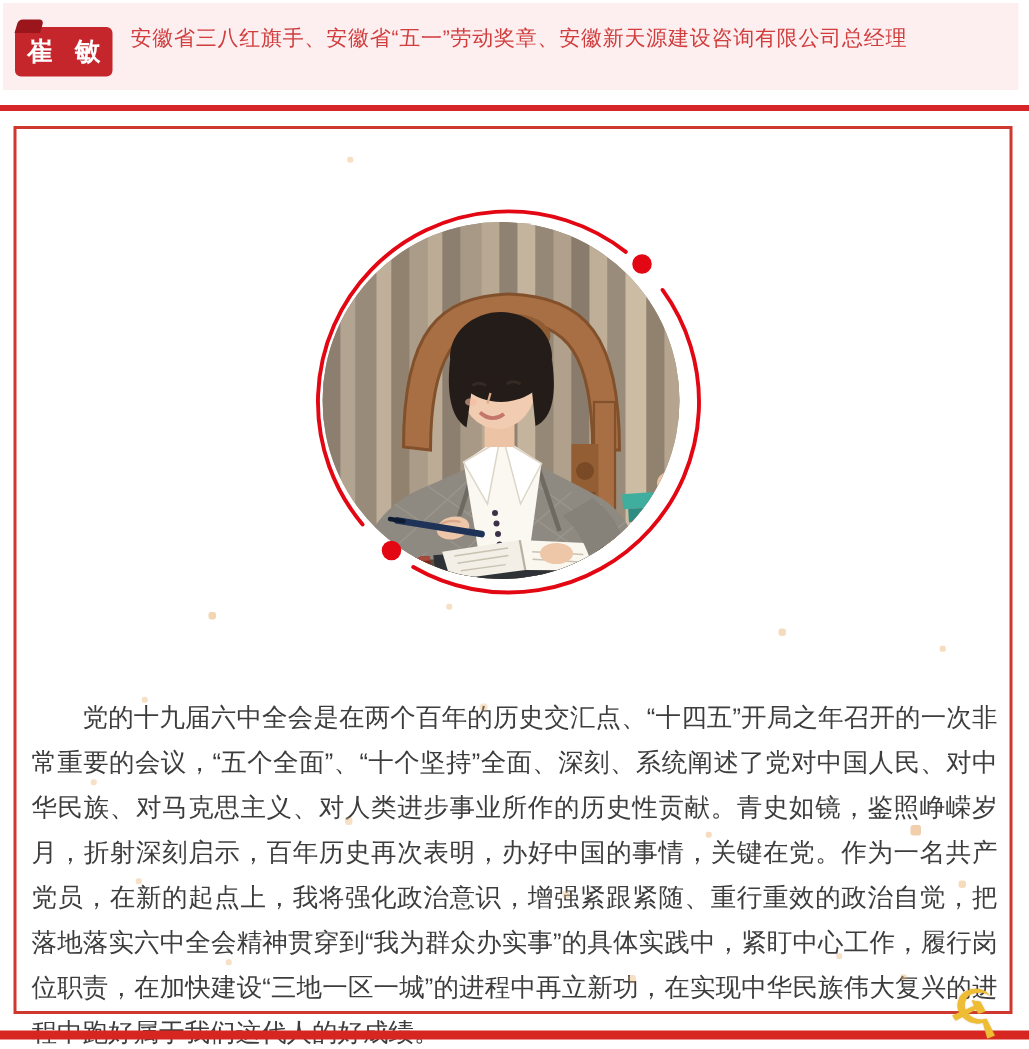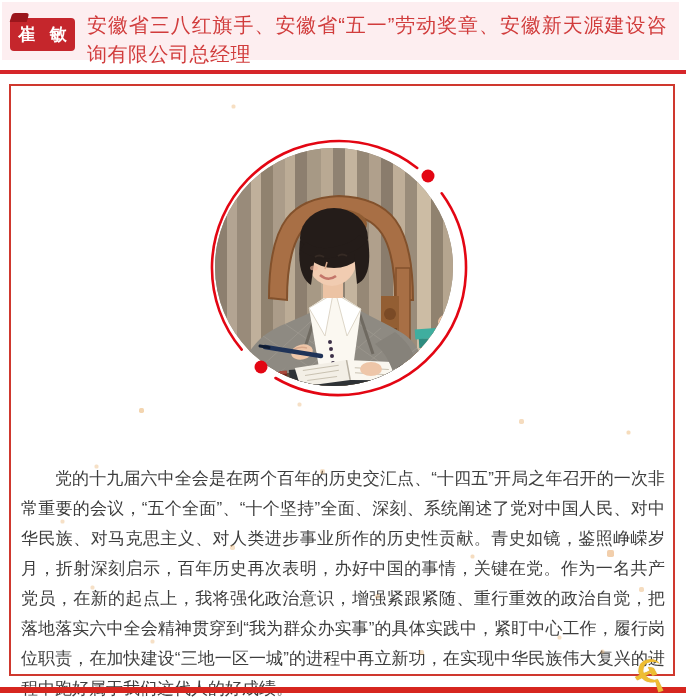--- a/index.html
+++ b/index.html
@@ -23,21 +23,21 @@
     display:flex; align-items:center; justify-content:center;
     text-indent:5px; z-index:2;
   }
   .name-badge::before {
     content:""; position:absolute; left:1px; top:-5px;
     width:17px; height:9px; background:#9b161c;
     border-radius:3px 3px 0 0; transform:skewX(-16deg); z-index:-1;
   }
   .header-title {
     position:absolute; left:85px; top:9px; width:580px;
-    color:#d13c3c; font-size:20px; line-height:29px;
+    color:#d13c3c; font-size:14px; line-height:29px;
     letter-spacing:0.5px; text-align:justify;
   }
 
   
   .top-divider {
     position:absolute; left:0; top:70px; width:686px; height:4px;
     background:#d6262a;
   }
   .bottom-divider {
     position:absolute; left:0; top:687px; width:686px; height:6px;

